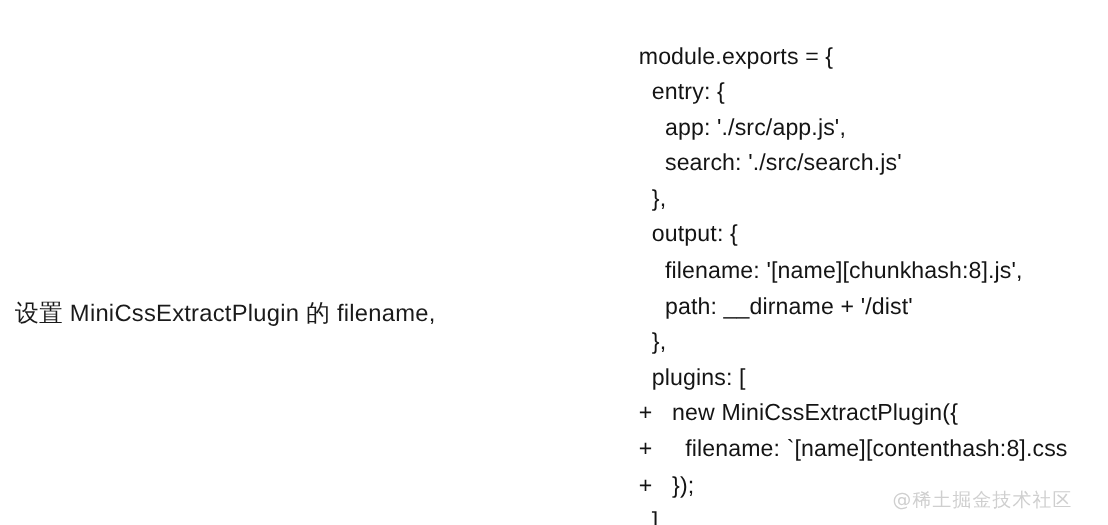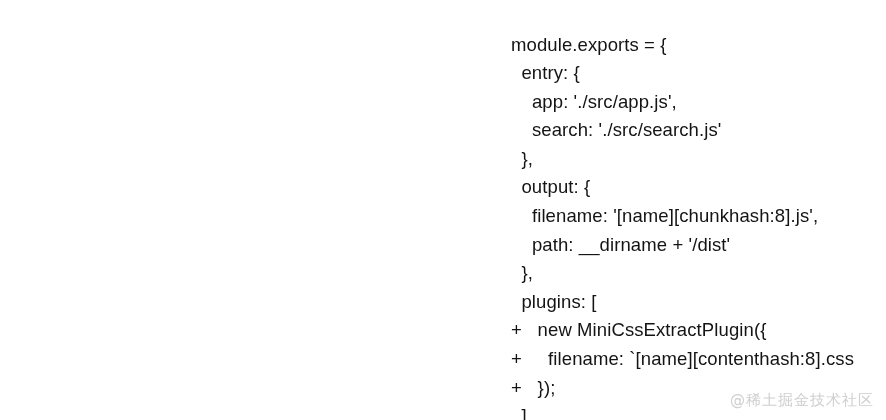--- a/index.html
+++ b/index.html
@@ -54,35 +54,36 @@
   }
   .code-line {
     display: block;
     white-space: pre;
     height: 28.6px;
   }
 
   
   .watermark {
     position: absolute;
-    right: 12px;
+    right: 28px;
     bottom: 10px;
     font-size: 15px;
     color: #cfcfcf;
     letter-spacing: 1px;
     font-family: "DejaVu Sans", sans-serif;
     white-space: nowrap;
     user-select: none;
   }
 </style>
 </head>
 <body>
 
 <div class="slide">
 
   <div class="caption">
+    <span class="caption-line">设置 MiniCssExtractPlugin 的 filename,</span>
   </div>
 
   <pre class="code"><span class="code-line">module.exports = {</span><span class="code-line">  entry: {</span><span class="code-line">    app: './src/app.js',</span><span class="code-line">    search: './src/search.js'</span><span class="code-line">  },</span><span class="code-line">  output: {</span><span class="code-line">    filename: '[name][chunkhash:8].js',</span><span class="code-line">    path: __dirname + '/dist'</span><span class="code-line">  },</span><span class="code-line">  plugins: [</span><span class="code-line">+   new MiniCssExtractPlugin({</span><span class="code-line">+     filename: `[name][contenthash:8].css</span><span class="code-line">+   });</span><span class="code-line">  ]</span></pre>
 
   <div class="watermark">@稀土掘金技术社区</div>
 
 </div>
 
 </body></html>

